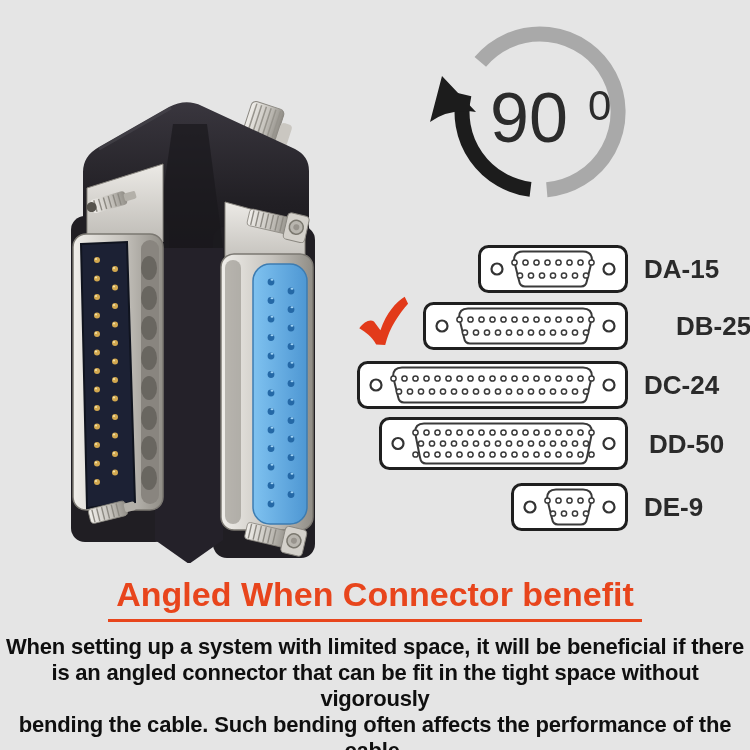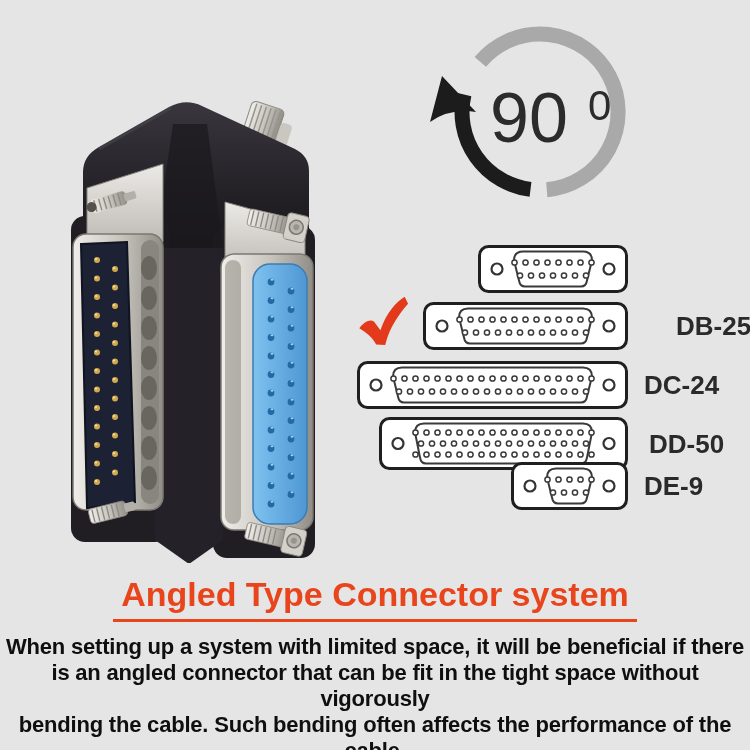--- a/index.html
+++ b/index.html
@@ -237,21 +237,21 @@
           <circle cx="91.5" cy="17.5" r="2.6" fill="#fff" stroke="#3a3a3a" stroke-width="1.5"></circle>
           <circle cx="102.5" cy="17.5" r="2.6" fill="#fff" stroke="#3a3a3a" stroke-width="1.5"></circle>
           <circle cx="113.5" cy="17.5" r="2.6" fill="#fff" stroke="#3a3a3a" stroke-width="1.5"></circle>
           <circle cx="42" cy="30.5" r="2.6" fill="#fff" stroke="#3a3a3a" stroke-width="1.5"></circle>
           <circle cx="53" cy="30.5" r="2.6" fill="#fff" stroke="#3a3a3a" stroke-width="1.5"></circle>
           <circle cx="64" cy="30.5" r="2.6" fill="#fff" stroke="#3a3a3a" stroke-width="1.5"></circle>
           <circle cx="75" cy="30.5" r="2.6" fill="#fff" stroke="#3a3a3a" stroke-width="1.5"></circle>
           <circle cx="86" cy="30.5" r="2.6" fill="#fff" stroke="#3a3a3a" stroke-width="1.5"></circle>
           <circle cx="97" cy="30.5" r="2.6" fill="#fff" stroke="#3a3a3a" stroke-width="1.5"></circle>
           <circle cx="108" cy="30.5" r="2.6" fill="#fff" stroke="#3a3a3a" stroke-width="1.5"></circle>
-        </svg></div>
+        </svg><span class="conn-label" style="left: 166px; color: rgb(42, 42, 42);">DA-15</span></div>
       <div class="conn-row" style="left: 423px; top: 302px; width: 315px; height: 48px;"><svg width="205" height="48" viewBox="0 0 205 48">
           <rect x="1.5" y="1.5" width="202" height="45" rx="9" fill="#ffffff" stroke="#1f1f1f" stroke-width="3"></rect>
           <circle cx="19" cy="24" r="5.5" fill="none" stroke="#333" stroke-width="2.2"></circle>
           <circle cx="186" cy="24" r="5.5" fill="none" stroke="#333" stroke-width="2.2"></circle>
           <path d="M45,6.5 L160,6.5 Q169,6.5 169,15.5 L164,35.5 Q163,41.5 158,41.5 L47,41.5 Q42,41.5 41,35.5 L36,15.5 Q36,6.5 45,6.5 Z" fill="none" stroke="#3a3a3a" stroke-width="2"></path>
           <circle cx="36.5" cy="17.5" r="2.6" fill="#fff" stroke="#3a3a3a" stroke-width="1.5"></circle>
           <circle cx="47.5" cy="17.5" r="2.6" fill="#fff" stroke="#3a3a3a" stroke-width="1.5"></circle>
           <circle cx="58.5" cy="17.5" r="2.6" fill="#fff" stroke="#3a3a3a" stroke-width="1.5"></circle>
           <circle cx="69.5" cy="17.5" r="2.6" fill="#fff" stroke="#3a3a3a" stroke-width="1.5"></circle>
           <circle cx="80.5" cy="17.5" r="2.6" fill="#fff" stroke="#3a3a3a" stroke-width="1.5"></circle>
@@ -371,38 +371,38 @@
           <circle cx="124.5" cy="37.5" r="2.6" fill="#fff" stroke="#3a3a3a" stroke-width="1.5"></circle>
           <circle cx="135.5" cy="37.5" r="2.6" fill="#fff" stroke="#3a3a3a" stroke-width="1.5"></circle>
           <circle cx="146.5" cy="37.5" r="2.6" fill="#fff" stroke="#3a3a3a" stroke-width="1.5"></circle>
           <circle cx="157.5" cy="37.5" r="2.6" fill="#fff" stroke="#3a3a3a" stroke-width="1.5"></circle>
           <circle cx="168.5" cy="37.5" r="2.6" fill="#fff" stroke="#3a3a3a" stroke-width="1.5"></circle>
           <circle cx="179.5" cy="37.5" r="2.6" fill="#fff" stroke="#3a3a3a" stroke-width="1.5"></circle>
           <circle cx="190.5" cy="37.5" r="2.6" fill="#fff" stroke="#3a3a3a" stroke-width="1.5"></circle>
           <circle cx="201.5" cy="37.5" r="2.6" fill="#fff" stroke="#3a3a3a" stroke-width="1.5"></circle>
           <circle cx="212.5" cy="37.5" r="2.6" fill="#fff" stroke="#3a3a3a" stroke-width="1.5"></circle>
         </svg><span class="conn-label" style="left: 261px; color: rgb(42, 42, 42); margin-left: 9px;">DD-50</span></div>
-      <div class="conn-row" style="left: 511px; top: 462px; width: 227px; height: 48px;"><svg width="117" height="48" viewBox="0 0 117 48">
+      <div class="conn-row" style="left: 511px; top: 483px; width: 227px; height: 48px;"><svg width="117" height="48" viewBox="0 0 117 48">
           <rect x="1.5" y="1.5" width="114" height="45" rx="9" fill="#ffffff" stroke="#1f1f1f" stroke-width="3"></rect>
           <circle cx="19" cy="24" r="5.5" fill="none" stroke="#333" stroke-width="2.2"></circle>
           <circle cx="98" cy="24" r="5.5" fill="none" stroke="#333" stroke-width="2.2"></circle>
           <path d="M45,6.5 L72,6.5 Q81,6.5 81,15.5 L76,35.5 Q75,41.5 70,41.5 L47,41.5 Q42,41.5 41,35.5 L36,15.5 Q36,6.5 45,6.5 Z" fill="none" stroke="#3a3a3a" stroke-width="2"></path>
           <circle cx="36.5" cy="17.5" r="2.6" fill="#fff" stroke="#3a3a3a" stroke-width="1.5"></circle>
           <circle cx="47.5" cy="17.5" r="2.6" fill="#fff" stroke="#3a3a3a" stroke-width="1.5"></circle>
           <circle cx="58.5" cy="17.5" r="2.6" fill="#fff" stroke="#3a3a3a" stroke-width="1.5"></circle>
           <circle cx="69.5" cy="17.5" r="2.6" fill="#fff" stroke="#3a3a3a" stroke-width="1.5"></circle>
           <circle cx="80.5" cy="17.5" r="2.6" fill="#fff" stroke="#3a3a3a" stroke-width="1.5"></circle>
           <circle cx="42" cy="30.5" r="2.6" fill="#fff" stroke="#3a3a3a" stroke-width="1.5"></circle>
           <circle cx="53" cy="30.5" r="2.6" fill="#fff" stroke="#3a3a3a" stroke-width="1.5"></circle>
           <circle cx="64" cy="30.5" r="2.6" fill="#fff" stroke="#3a3a3a" stroke-width="1.5"></circle>
           <circle cx="75" cy="30.5" r="2.6" fill="#fff" stroke="#3a3a3a" stroke-width="1.5"></circle>
         </svg><span class="conn-label" style="left: 133px; color: rgb(42, 42, 42);">DE-9</span></div>
     </div>
 
   <div id="headline">
-    <span class="txt" style="color: rgb(232, 69, 28); border-bottom-color: rgb(232, 69, 28);">Angled Type Connector system</span>
+    <span class="txt" style="color: rgb(232, 69, 28); border-bottom-color: rgb(232, 69, 28);">Angled When Connector benefit</span>
   </div>
 
   <div id="bodytext" style="color: rgb(15, 15, 15);">When setting up a system with limited space, it will be beneficial if there
 is an angled connector that can be fit in the tight space without vigorously
 bending the cable. Such bending often affects the performance of the cable.</div>
 
 </div>
 
 </body></html>

